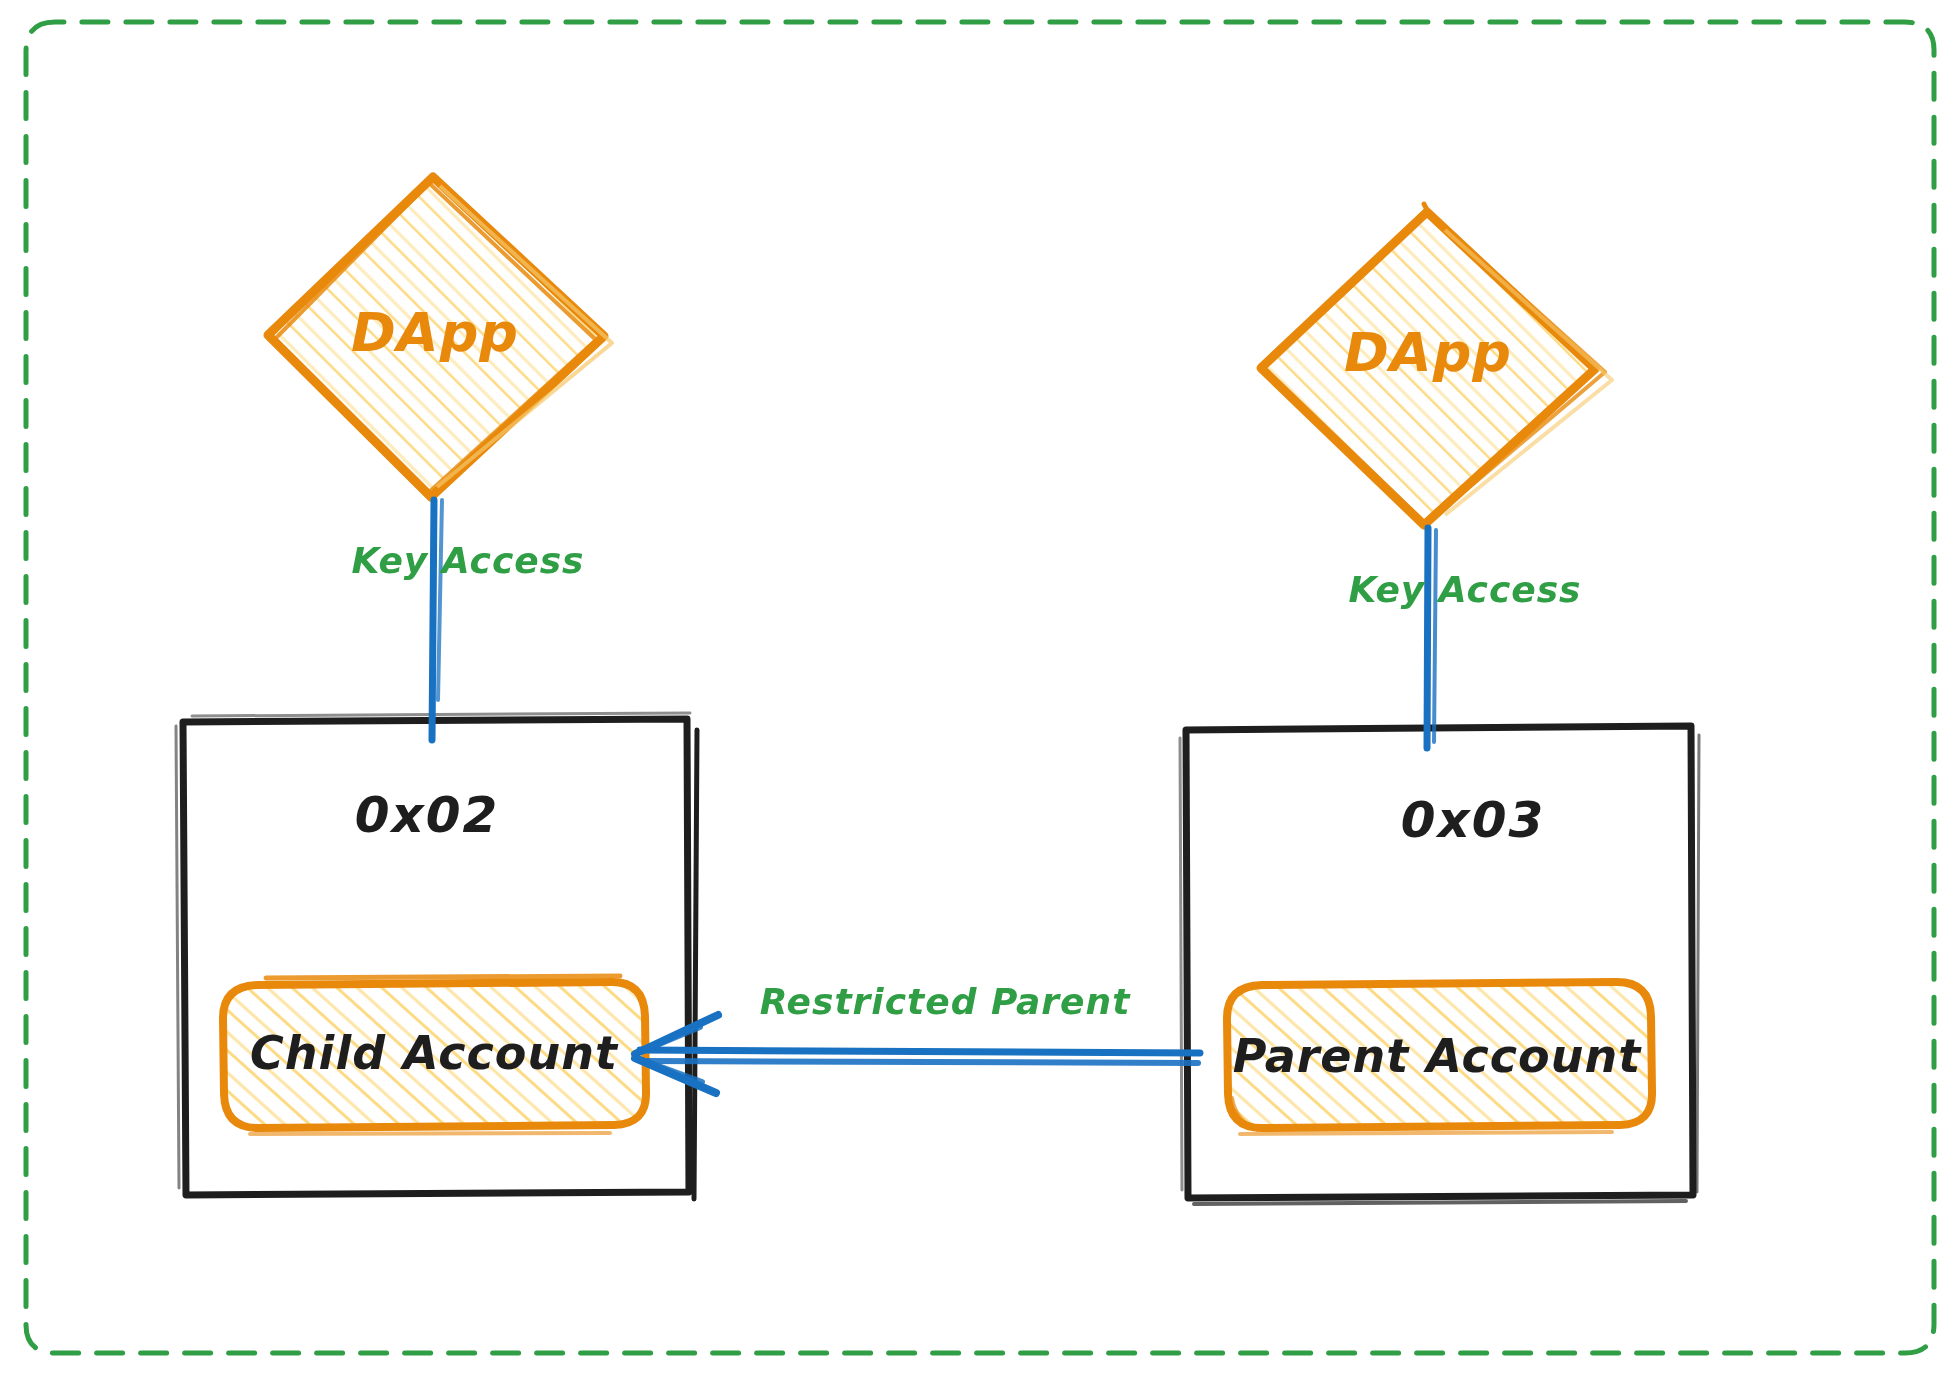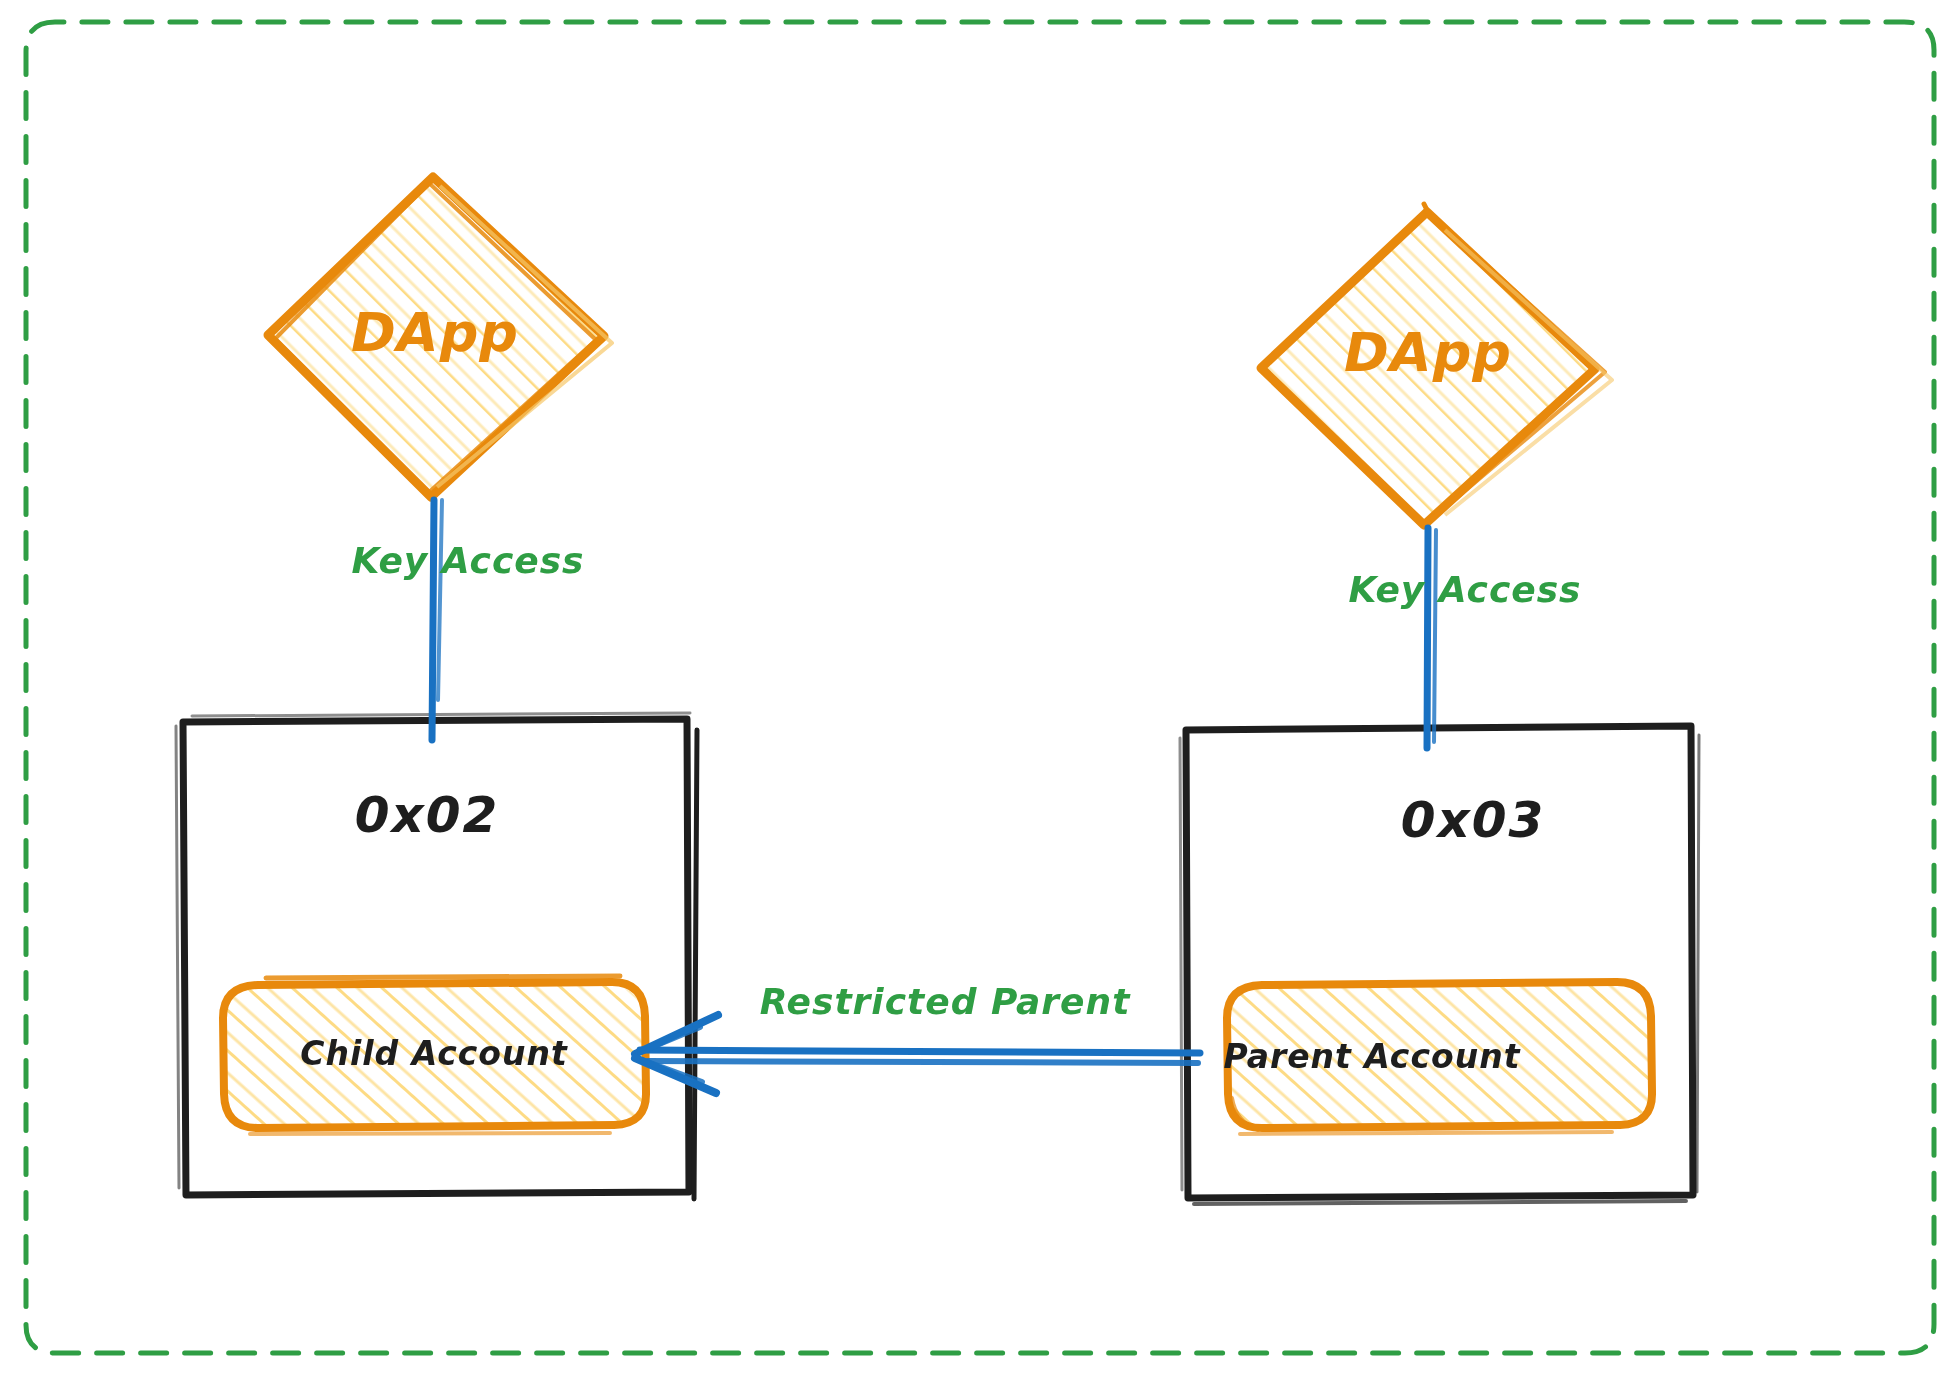--- a/index.html
+++ b/index.html
@@ -39,21 +39,21 @@
     font-size: 54px;
     letter-spacing: 1px;
   }
   .node-label-dark {
     color: #1e1e1e;
     font-size: 50px;
     letter-spacing: 2px;
   }
   .account-label {
     color: #1e1e1e;
-    font-size: 33px;
+    font-size: 46px;
     letter-spacing: 1px;
   }
   .edge-label {
     color: #2f9e44;
     font-size: 36px;
     letter-spacing: 1px;
   }
   .center {
     transform: translate(-50%, -50%);
     text-align: center;
@@ -156,17 +156,17 @@
   <div class="lbl hand edge-label center" style="left:468px; top:560px;">Key Access</div>
 
   <div class="lbl hand edge-label center" style="left:1465px; top:589px;">Key Access</div>
 
   <div class="lbl hand node-label-dark center" style="left:427px; top:815px;">0x02</div>
 
   <div class="lbl hand node-label-dark center" style="left:1438px; top:820px;margin-left:35px;">0x03</div>
 
   <div class="lbl hand account-label center" style="left:434px; top:1053px;">Child Account</div>
 
-  <div class="lbl hand account-label center" style="left:1372px; top:1056px;font-style:italic;">Parent Account</div>
+  <div class="lbl hand account-label center" style="left:1437px; top:1056px;font-style:italic;">Parent Account</div>
 
   <div class="lbl hand edge-label center" style="left:945px; top:1001px;">Restricted Parent</div>
 
 </div>
 
 </body></html>

